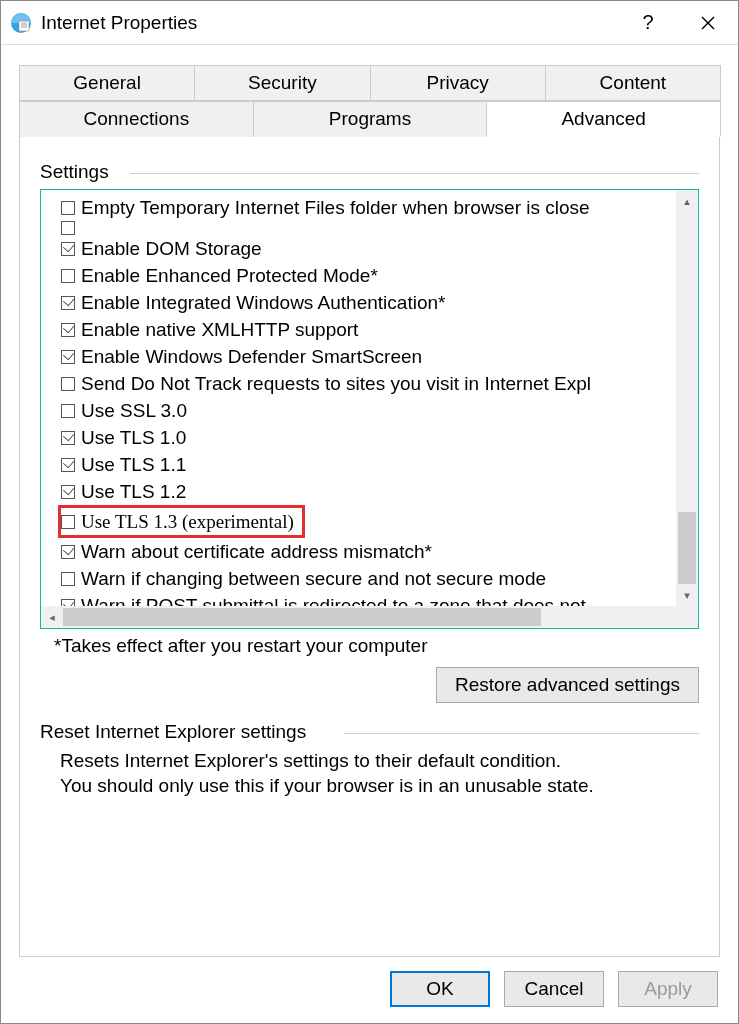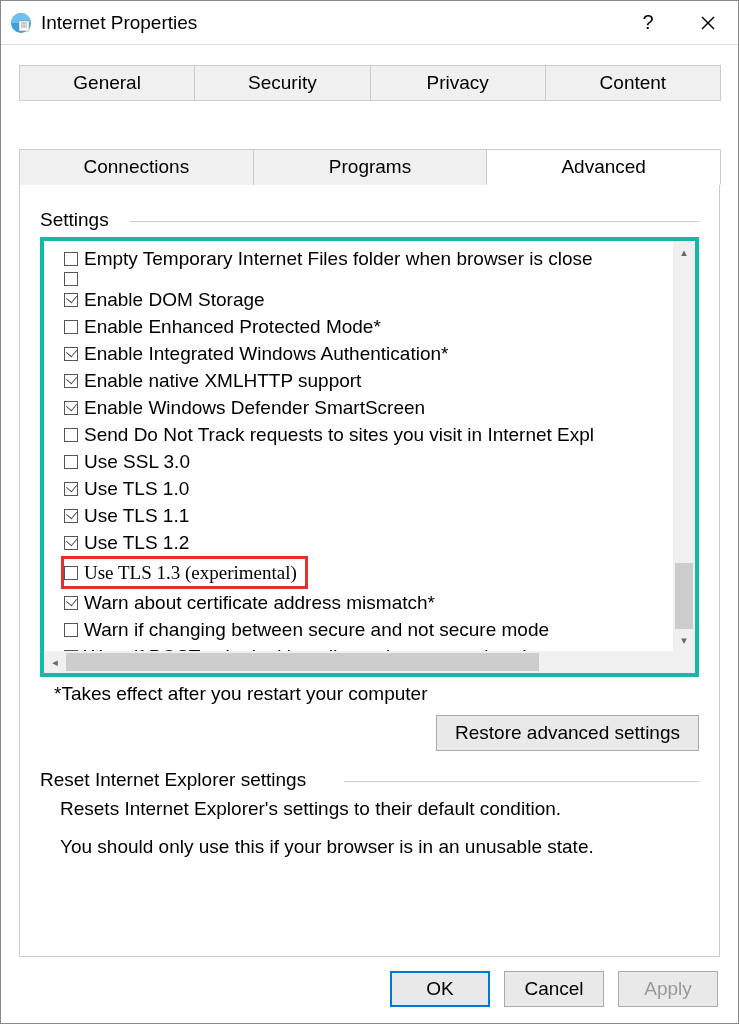--- a/index.html
+++ b/index.html
@@ -51,21 +51,20 @@
 .titlebar-close { font-size: 18px; }
 .content {
   flex: 1;
   padding: 20px 18px 0 18px;
   display: flex;
   flex-direction: column;
 }
 .tabs {
   display: flex;
   flex-direction: column;
-  gap: 48px;
 }
 .tabs-row {
   display: flex;
 }
 .tab {
   flex: 1;
   text-align: center;
   padding: 6px 0;
   background: #f0f0f0;
   border: 1px solid #ccc;
@@ -102,21 +101,21 @@
 .fieldset-line {
   position: absolute;
   top: 12px;
   left: 90px;
   right: 0;
   height: 1px;
   background: #ccc;
 }
 .fieldset-label.long-line + .fieldset-line { left: 304px; }
 .settings-listbox {
-  border: 4px solid #14b8a6;
+  border: 1px solid #14b8a6;
   height: 440px;
   margin-top: 6px;
   position: relative;
   display: flex;
   flex-direction: column;
 }
 .settings-scroll {
   flex: 1;
   overflow: hidden;
   position: relative;
@@ -239,21 +238,21 @@
 }
 .reset-text {
   font-size: 19px;
   flex: 1;
   line-height: 1.3;
   padding-left: 20px;
 }
 .btn-reset { width: 132px; }
 .reset-note {
   font-size: 19px;
-  margin-top: 14px;
+  margin-top: 1px;
   padding-left: 20px;
 }
 .dialog-buttons {
   display: flex;
   justify-content: flex-end;
   gap: 14px;
   padding: 14px 20px 16px 0;
   border-top: none;
 }
 .dialog-buttons .btn { width: 100px; }

